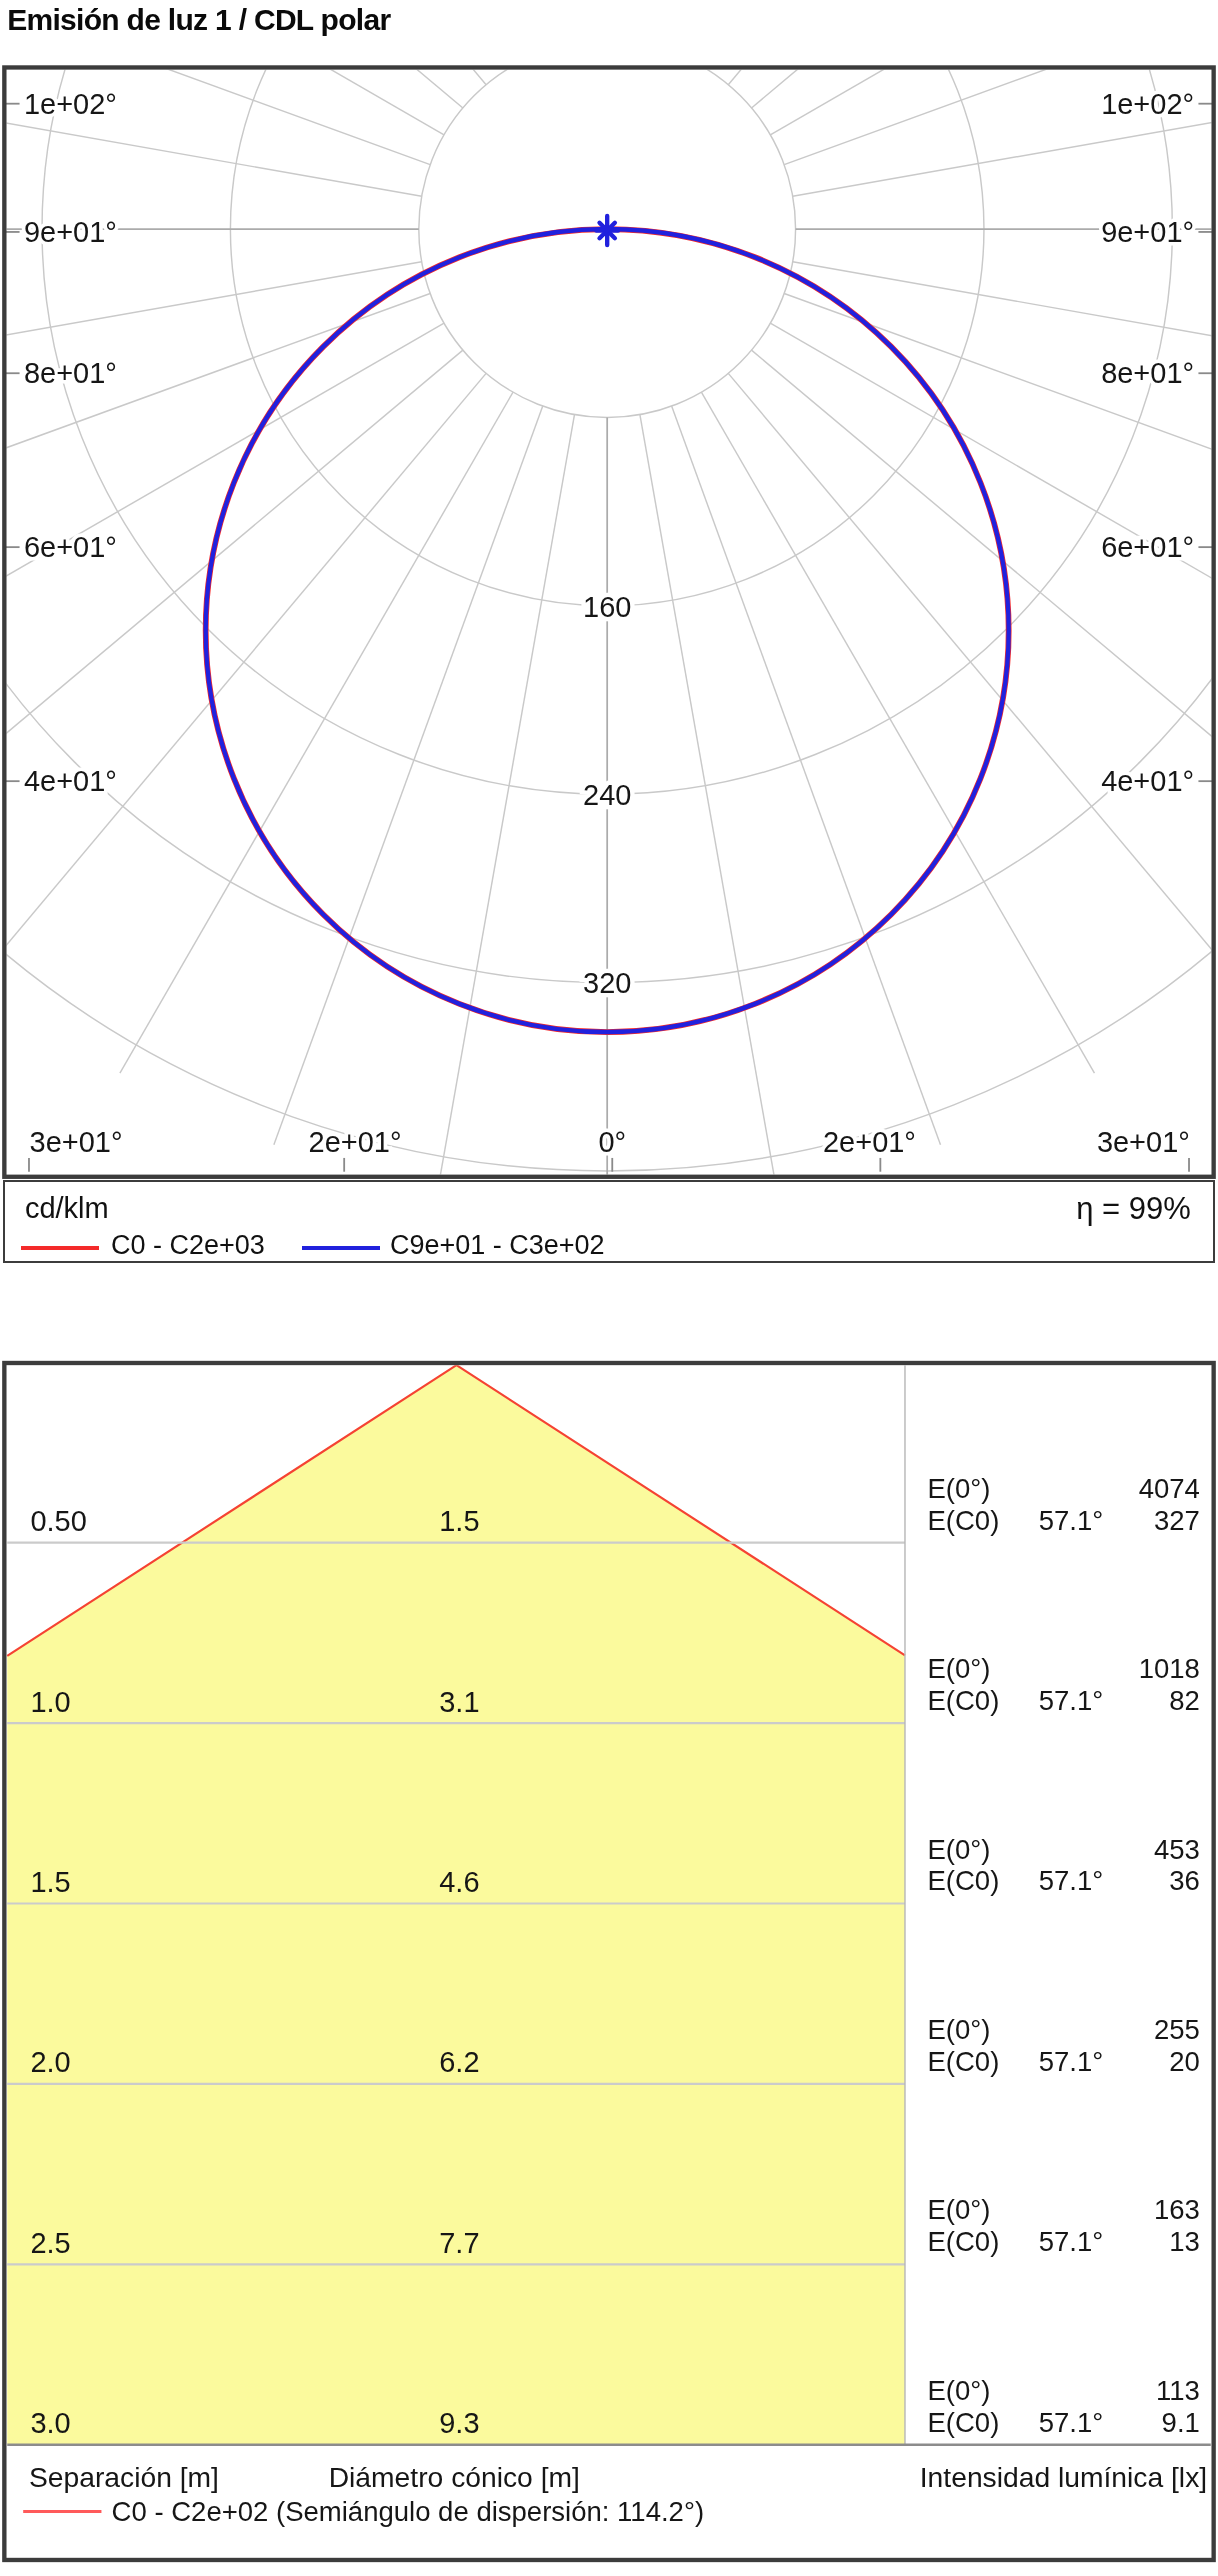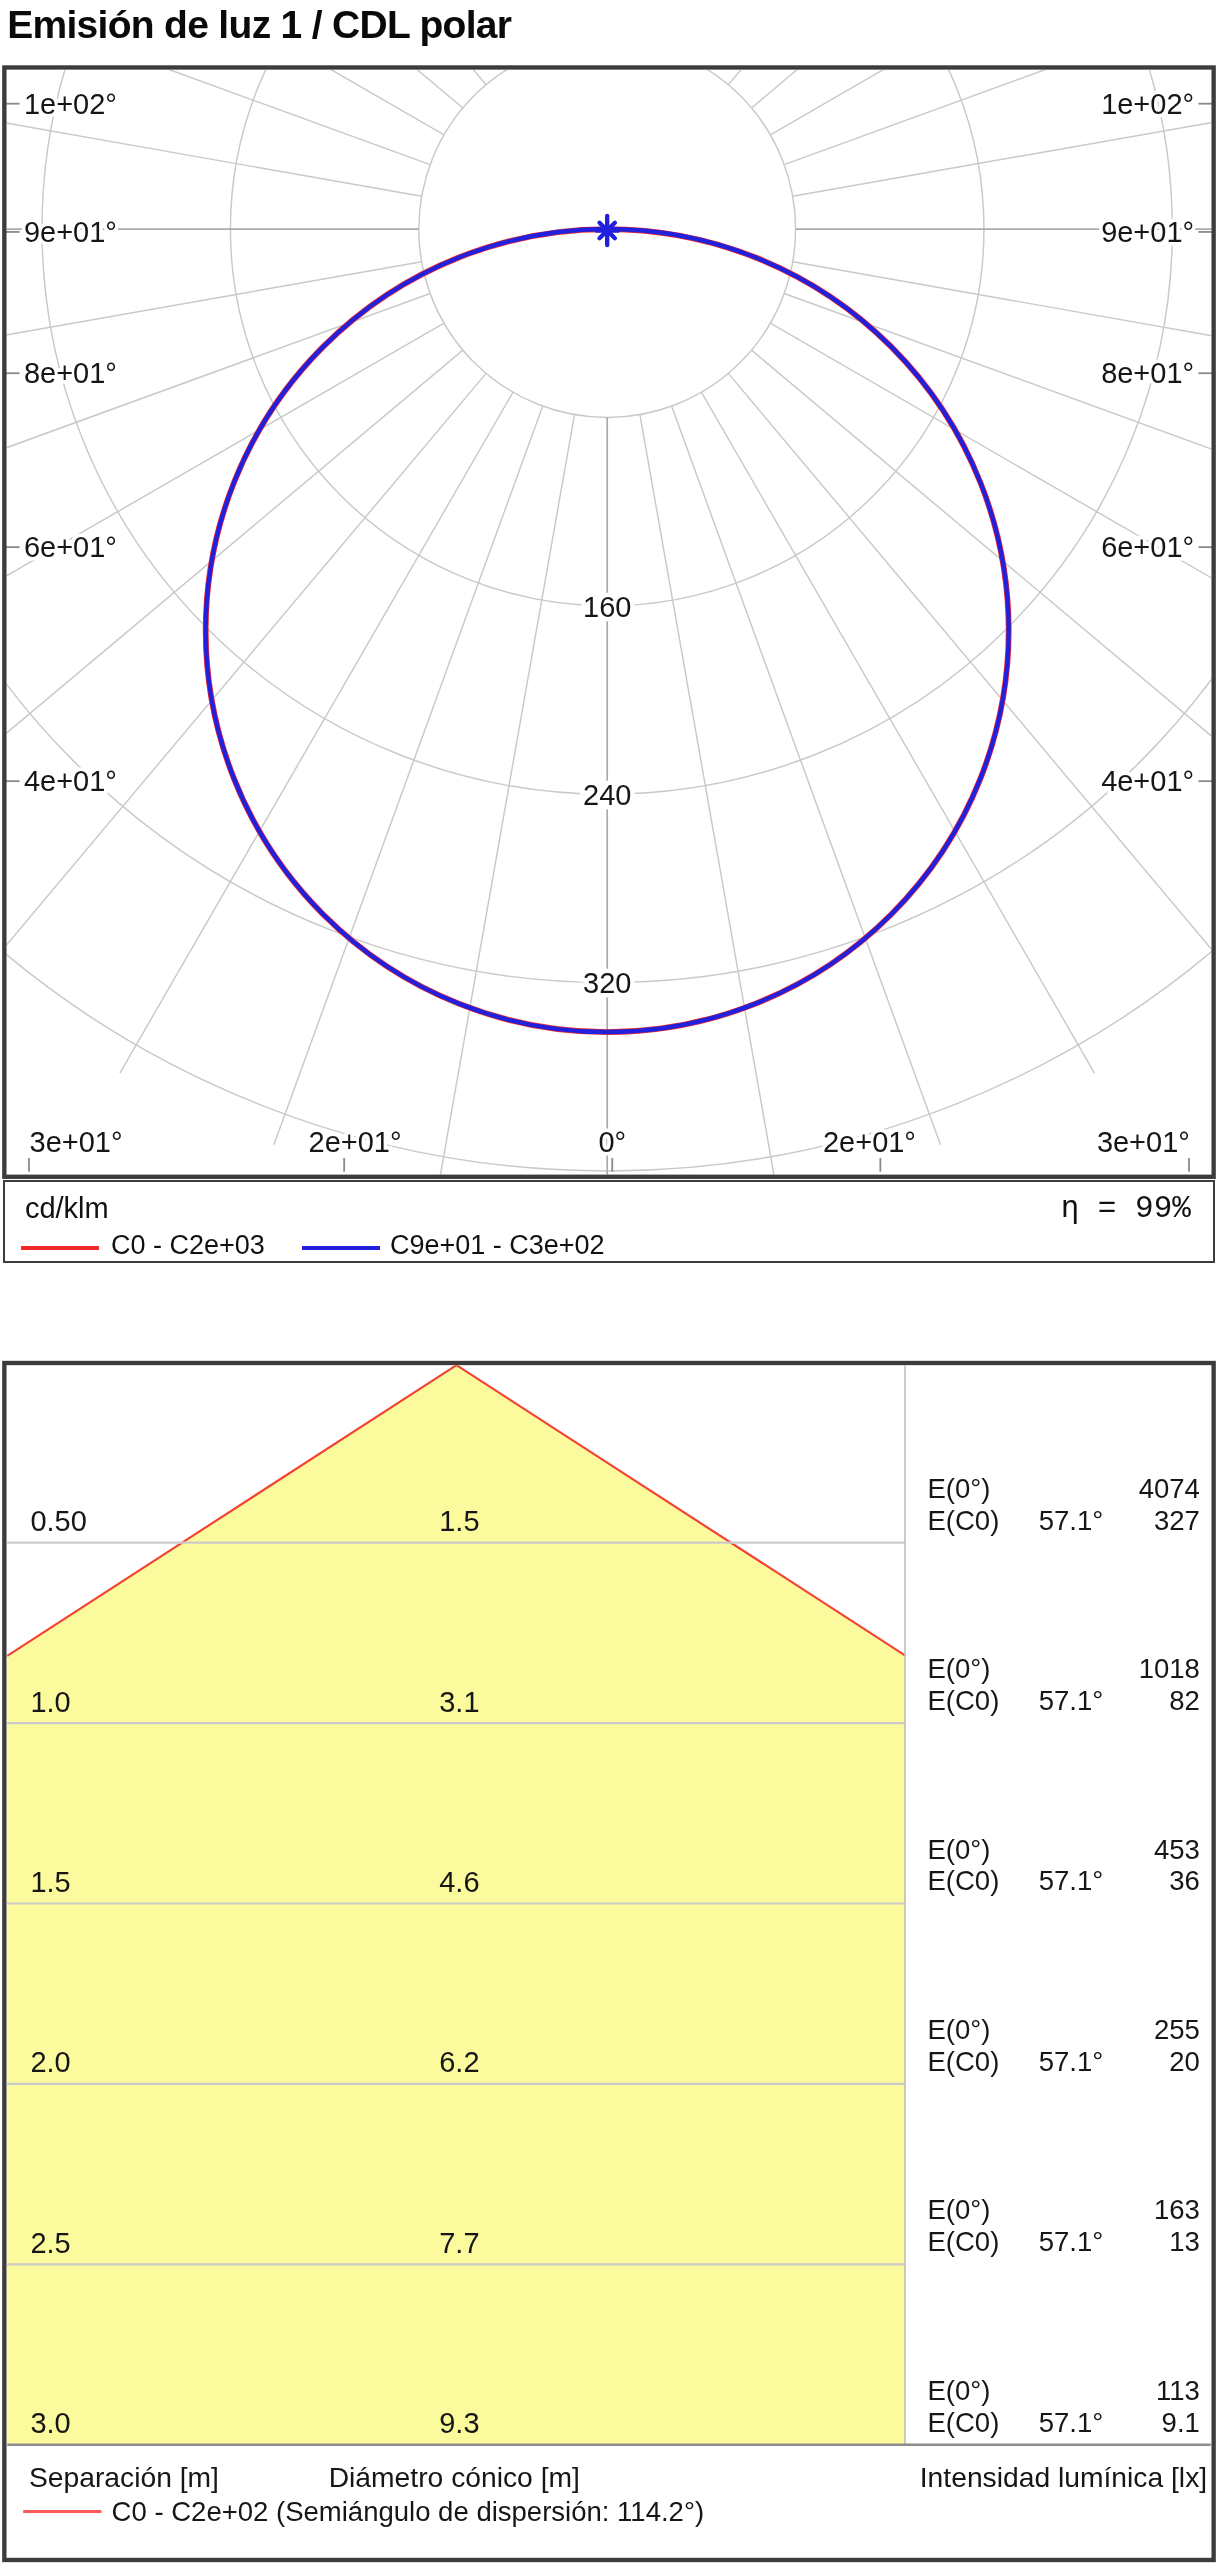--- a/index.html
+++ b/index.html
@@ -1,25 +1,25 @@
 <!DOCTYPE html>
 <html style="font-size:11.6px"><head>
 <meta charset="utf-8">
 <style>
   html,body{margin:0;padding:0;background:#fff;}
   #page{position:relative;width:1218px;height:2576px;background:#fff;overflow:hidden;
         font-family:"Liberation Sans","DejaVu Sans",sans-serif;color:#111;}
-  .page-title{position:absolute;font-size:39px;font-weight:bold;letter-spacing:-0.7px;white-space:nowrap;color:#0a0a0a;}
+  .page-title{position:absolute;font-size:30px;font-weight:bold;letter-spacing:-0.7px;white-space:nowrap;color:#0a0a0a;}
   #title-polar{left:7.2px;top:2.9px;}
   #title-cone{left:8.7px;top:1300px;}
   #chart-svg{position:absolute;left:0;top:0;}
   #polar-legend-box{position:absolute;left:2.9px;top:1180px;width:1212px;height:83px;
         border:2.9px solid #3c3c3c;background:#fff;box-sizing:border-box;padding-left:48px;}
   .legend-unit{position:absolute;left:20px;top:10px;font-size:29px;}
-  .legend-eta{position:absolute;right:22px;top:8.7px;font-size:31px;font-family:Liberation Mono, monospace;}
+  .legend-eta{position:absolute;right:22px;top:8.7px;font-size:31px;}
   .legend-key{position:absolute;height:4.3px;width:78px;top:64px;}
   .legend-lab{position:absolute;top:48px;font-size:27px;white-space:nowrap;}
   #lkey1{left:16px;}  #llab1{left:106px;}
   #lkey2{left:297px;} #llab2{left:385px;text-align:right;}
   text{font-family:"Liberation Sans","DejaVu Sans",sans-serif;}
 </style>
 </head>
 <body>
 
 <div id="page">

